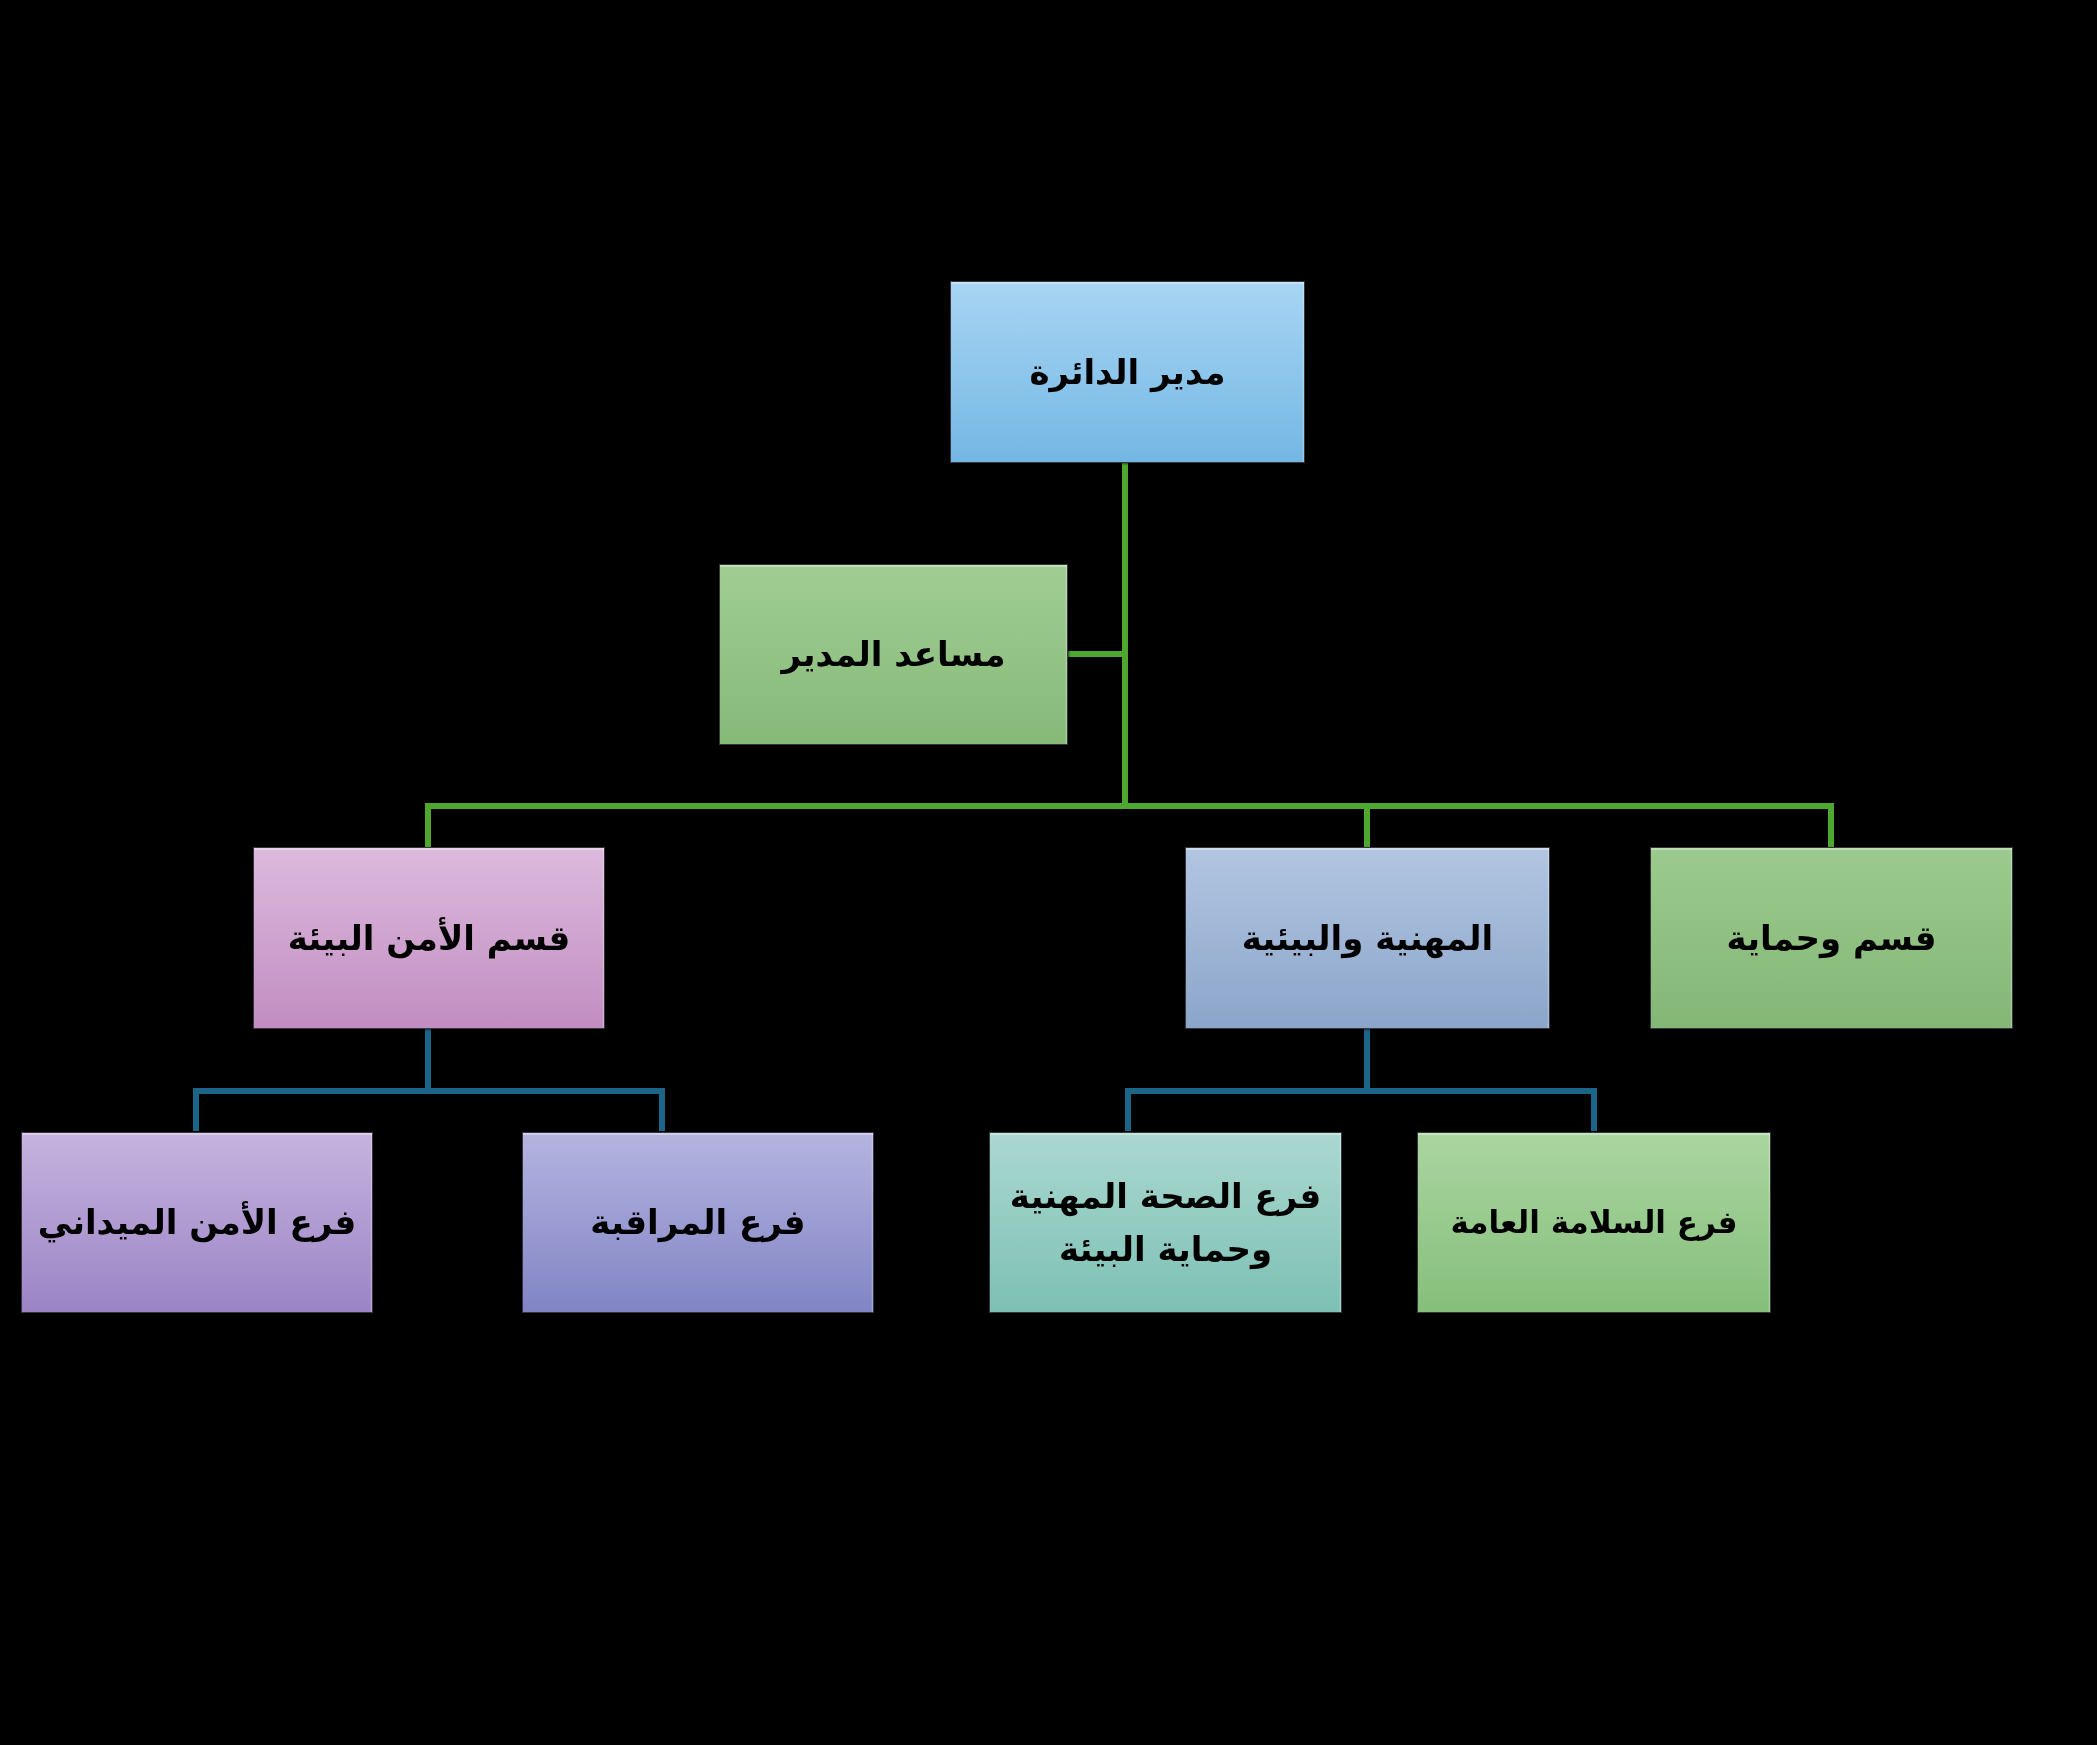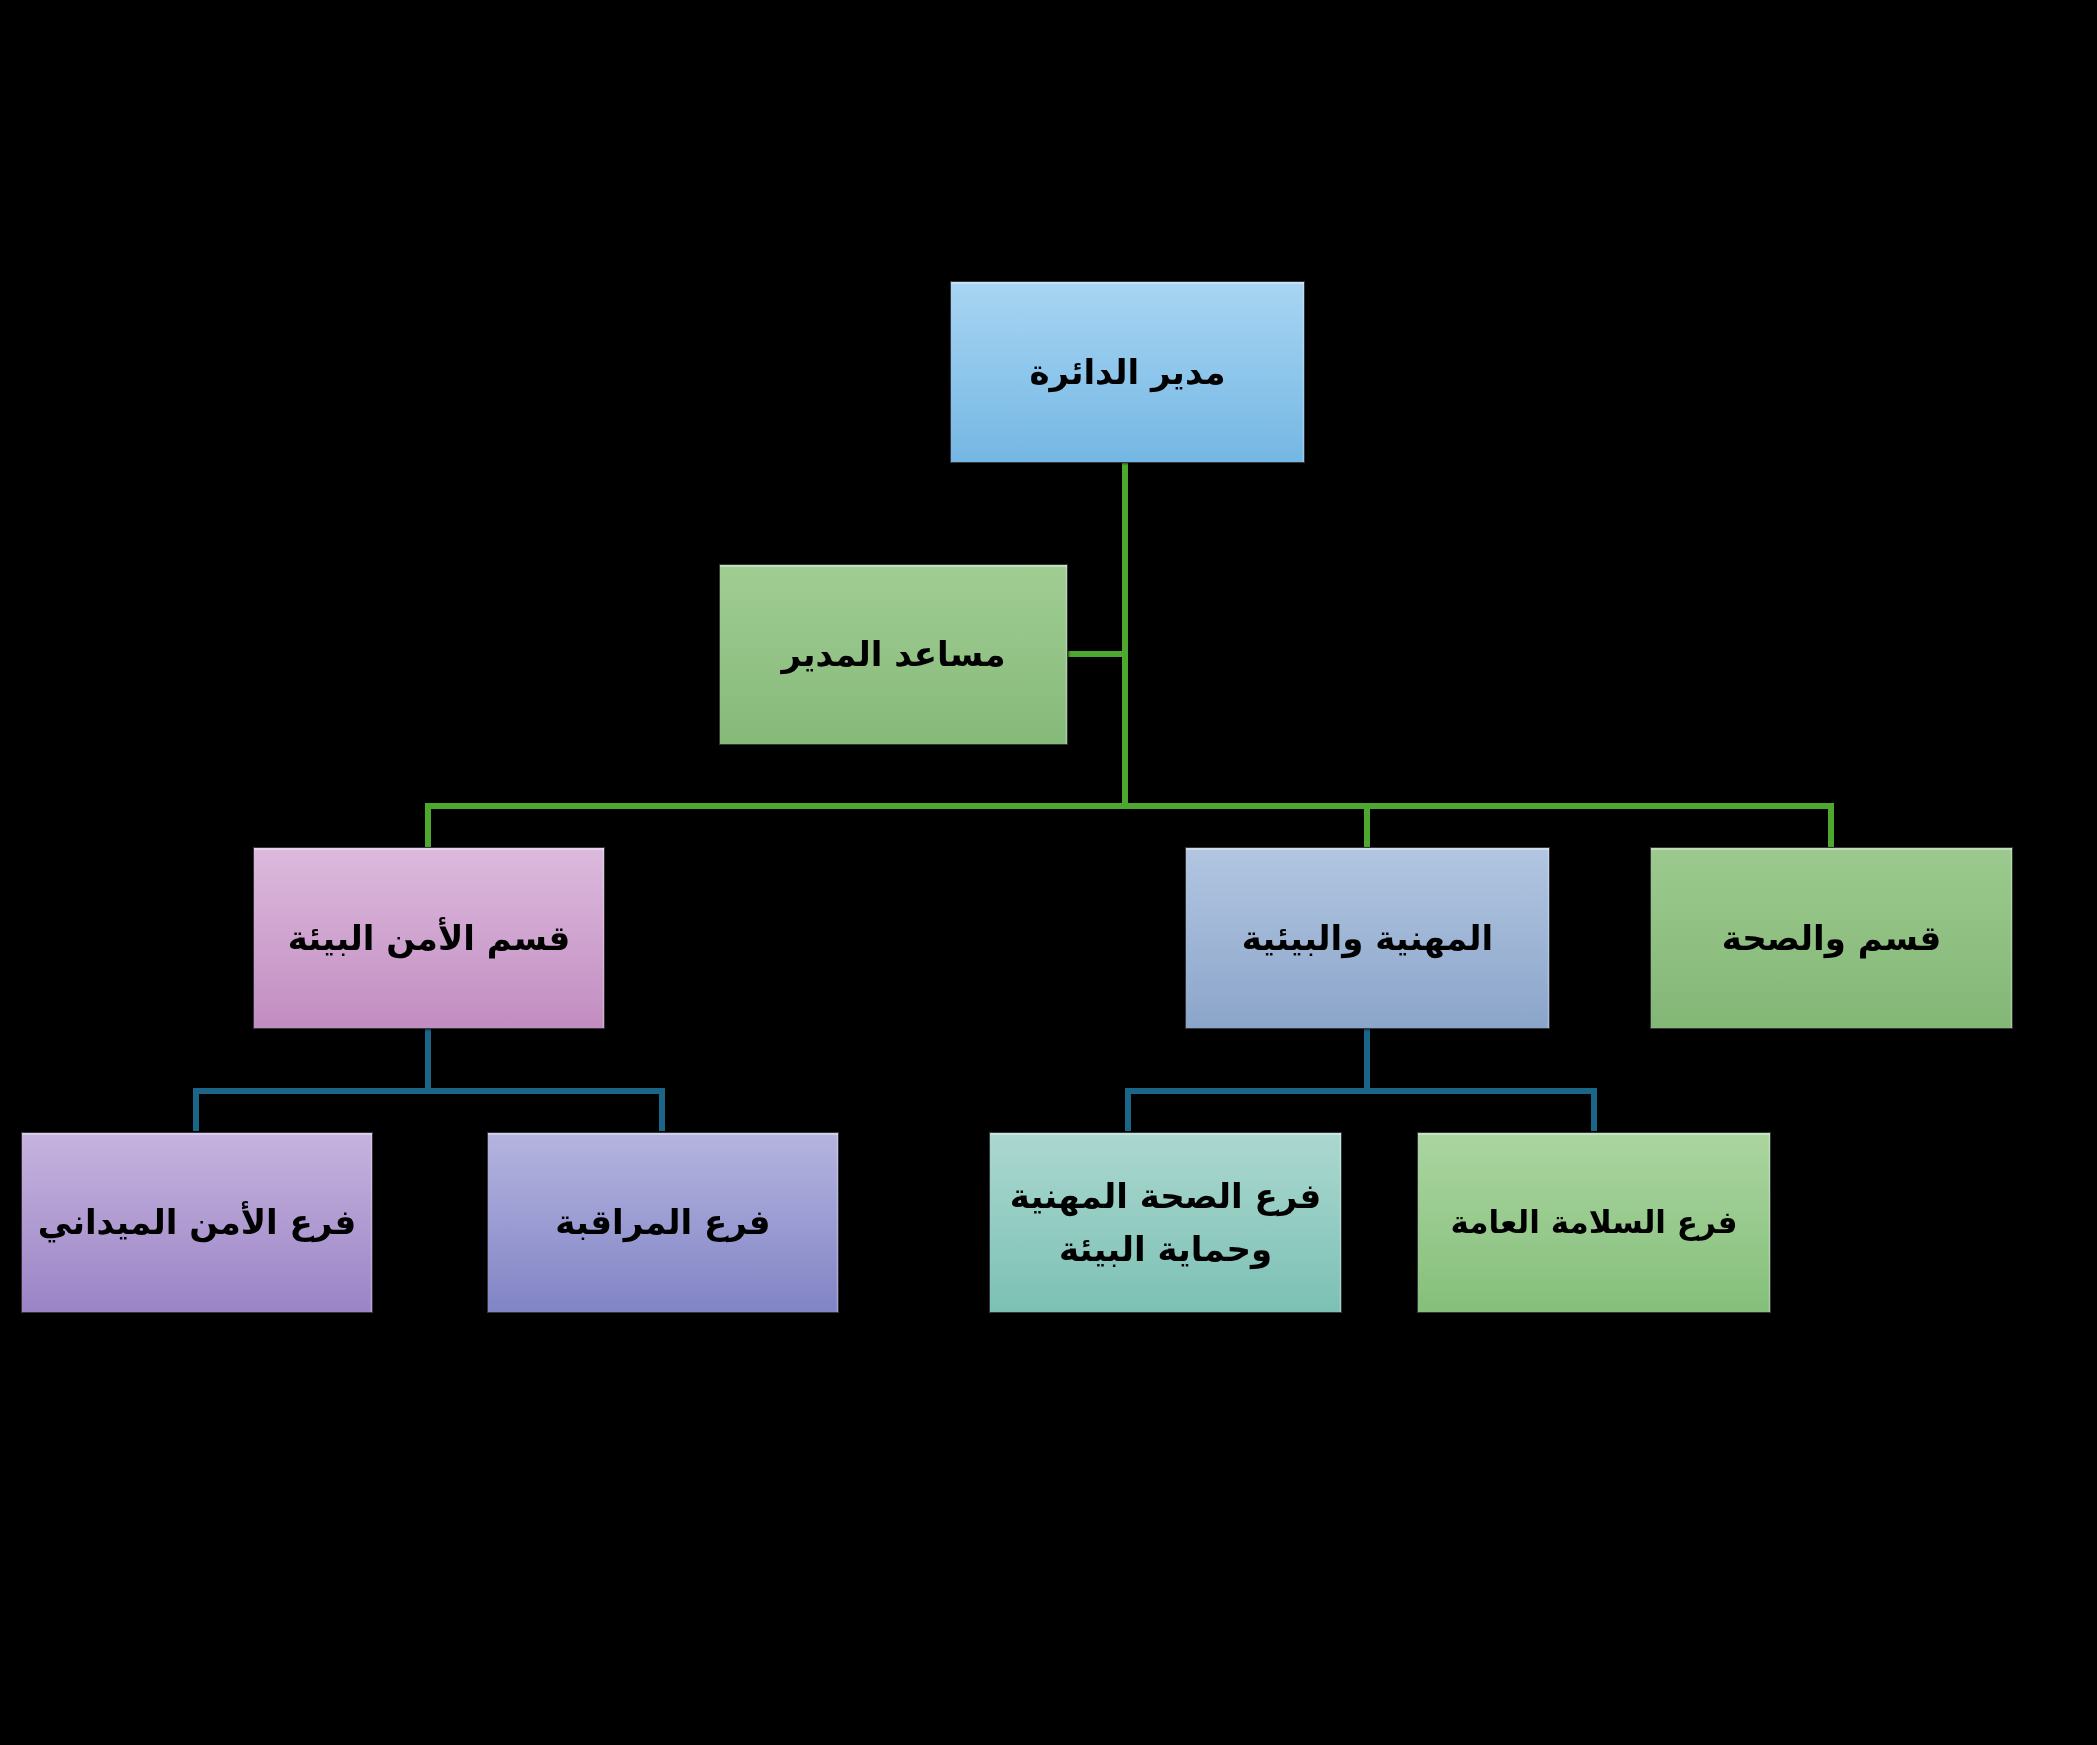--- a/index.html
+++ b/index.html
@@ -73,28 +73,28 @@
 
   <div class="node" id="n-security" dir="rtl" style="background: linear-gradient(rgb(220, 186, 221) 0%, rgb(194, 141, 193) 100%);">
     <span class="lbl">قسم الأمن البيئة</span>
   </div>
 
   <div class="node" id="n-safety" dir="rtl" style="background: linear-gradient(rgb(178, 198, 225) 0%, rgb(139, 165, 202) 100%);">
     <span class="lbl">المهنية والبيئية</span>
   </div>
 
   <div class="node" id="n-diwan" dir="rtl" style="background: linear-gradient(rgb(156, 202, 142) 0%, rgb(131, 183, 118) 100%);">
-    <span class="lbl">قسم والصحة</span>
+    <span class="lbl">قسم وحماية</span>
   </div>
 
   <div class="node" id="n-field" dir="rtl" style="background: linear-gradient(rgb(198, 179, 222) 0%, rgb(155, 132, 198) 100%);">
     <span class="lbl">فرع الأمن الميداني</span>
   </div>
 
-  <div class="node" id="n-monitor" dir="rtl" style="background: linear-gradient(rgb(181, 180, 224) 0%, rgb(129, 132, 197) 100%);">
+  <div class="node" id="n-monitor" dir="rtl" style="background: linear-gradient(rgb(181, 180, 224) 0%, rgb(129, 132, 197) 100%); margin-left: 35px;">
     <span class="lbl">فرع المراقبة</span>
   </div>
 
   <div class="node" id="n-occhealth" dir="rtl" style="background: linear-gradient(rgb(171, 216, 208) 0%, rgb(124, 192, 180) 100%);">
     <span class="lbl">فرع الصحة المهنية</span>
     <span class="lbl">وحماية البيئة</span>
   </div>
 
   <div class="node" id="n-gensafety" dir="rtl" style="background: linear-gradient(rgb(171, 213, 160) 0%, rgb(133, 191, 123) 100%);">
     <span class="lbl">فرع السلامة العامة</span>

